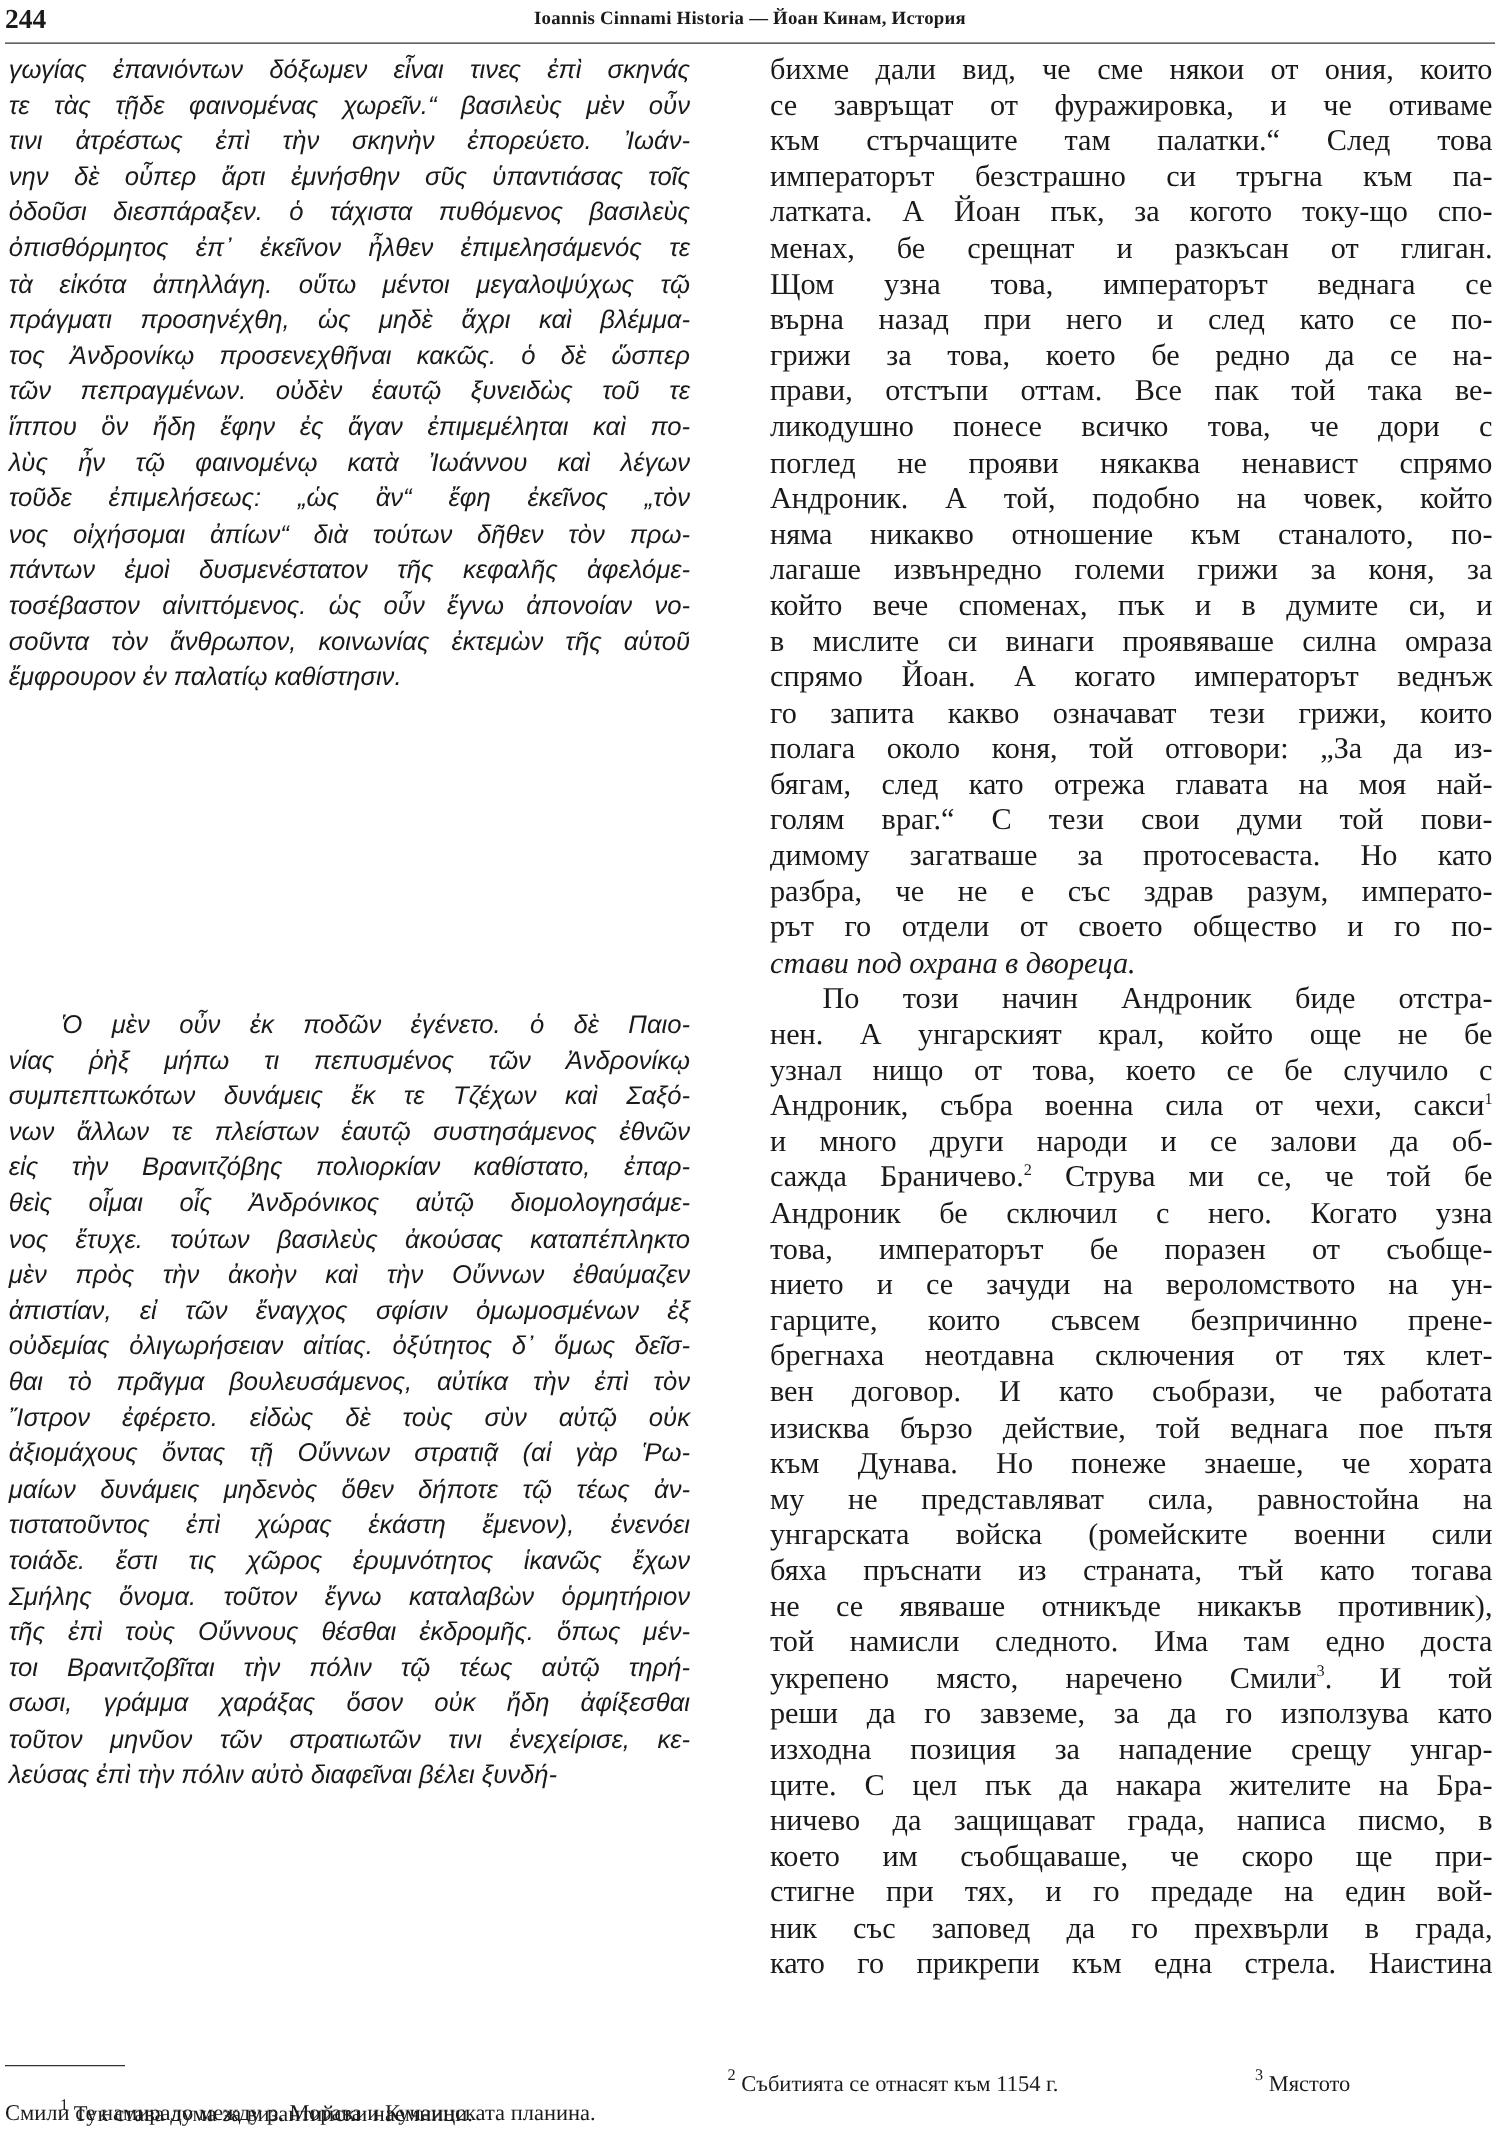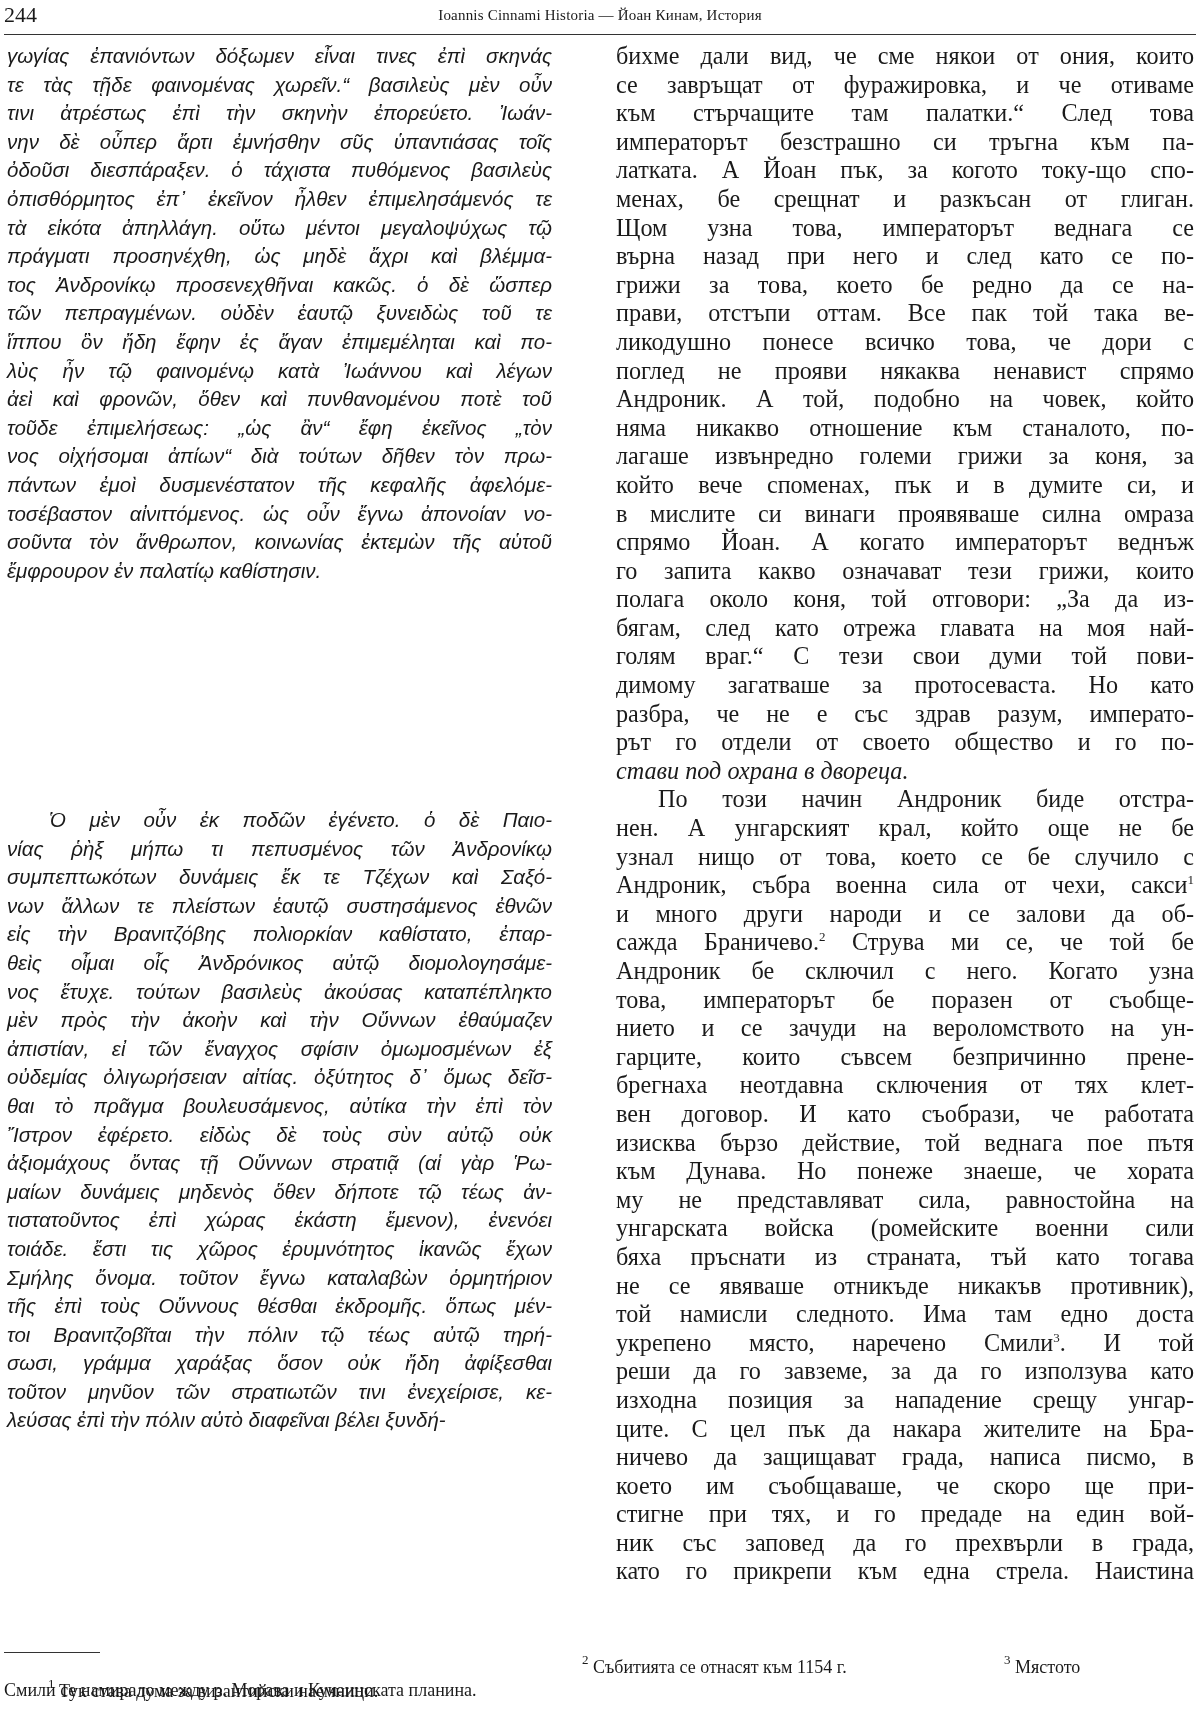--- a/index.html
+++ b/index.html
@@ -1,17 +1,17 @@
 <!DOCTYPE html>
 <html><head>
 <meta charset="utf-8">
 <style>
   html, body { margin: 0; padding: 0; background: #ffffff; }
   body { width: 1200px; height: 1712px; position: relative; overflow: hidden; color: #1a1a1a; font-family: "DejaVu Serif", "Liberation Serif", serif; }
-  .header { position: absolute; left: 0; top: 0; width: 1200px; height: 32px; }
+  .header { position: absolute; left: 0; top: 0; width: 1200px; height: 32px; font-weight: bold; }
   .page-num { position: absolute; left: 4px; top: 2px; font-size: 22px; font-family: "Liberation Serif", serif; }
   .running-title { position: absolute; left: 0; width: 1200px; top: 7px; text-align: center; font-size: 15px; font-family: "Liberation Serif", serif; letter-spacing: 0.2px; }
   .header-rule { position: absolute; left: 4px; top: 34px; width: 1192px; height: 0; border-top: 1.5px solid #333; }
   .col-greek { position: absolute; left: 7px; width: 545px; }
   .col-greek .line { font-family: Liberation Sans, sans-serif; font-style: italic; font-size: 20.5px; height: 28.6px; line-height: 28.6px; white-space: nowrap; text-align: justify; text-align-last: justify; }
   .col-greek .line.last { text-align-last: left; }
   .col-greek .line.indent { padding-left: 42px; }
   .greek-block-1 { top: 42px; }
   .greek-block-2 { top: 806px; }
   .col-bg { position: absolute; left: 616px; width: 578px; top: 42px; }
@@ -42,21 +42,20 @@
     <div class="line">τινι ἀτρέστως ἐπὶ τὴν σκηνὴν ἐπορεύετο. Ἰωάν-</div>
     <div class="line">νην δὲ οὗπερ ἄρτι ἐμνήσθην σῦς ὑπαντιάσας τοῖς</div>
     <div class="line">ὀδοῦσι διεσπάραξεν. ὁ τάχιστα πυθόμενος βασιλεὺς</div>
     <div class="line">ὀπισθόρμητος ἐπ᾽ ἐκεῖνον ἦλθεν ἐπιμελησάμενός τε</div>
     <div class="line">τὰ εἰκότα ἀπηλλάγη. οὕτω μέντοι μεγαλοψύχως τῷ</div>
     <div class="line">πράγματι προσηνέχθη, ὡς μηδὲ ἄχρι καὶ βλέμμα-</div>
     <div class="line">τος Ἀνδρονίκῳ προσενεχθῆναι κακῶς. ὁ δὲ ὥσπερ</div>
     <div class="line">τῶν πεπραγμένων. οὐδὲν ἑαυτῷ ξυνειδὼς τοῦ τε</div>
     <div class="line">ἵππου ὃν ἤδη ἔφην ἐς ἄγαν ἐπιμεμέληται καὶ πο-</div>
     <div class="line">λὺς ἦν τῷ φαινομένῳ κατὰ Ἰωάννου καὶ λέγων</div>
-    <div class="line">ἀεὶ καὶ φρονῶν, ὅθεν καὶ πυνθανομένου ποτὲ τοῦ</div>
     <div class="line">τοῦδε ἐπιμελήσεως: „ὡς ἂν“ ἔφη ἐκεῖνος „τὸν</div>
     <div class="line">νος οἰχήσομαι ἀπίων“ διὰ τούτων δῆθεν τὸν πρω-</div>
     <div class="line">πάντων ἐμοὶ δυσμενέστατον τῆς κεφαλῆς ἀφελόμε-</div>
     <div class="line">τοσέβαστον αἰνιττόμενος. ὡς οὖν ἔγνω ἀπονοίαν νο-</div>
     <div class="line">σοῦντα τὸν ἄνθρωπον, κοινωνίας ἐκτεμὼν τῆς αὑτοῦ</div>
     <div class="line last">ἔμφρουρον ἐν παλατίῳ καθίστησιν.</div>
   </div>
 <div class="col-greek greek-block-2" id="greek2">
     <div class="line indent">Ὁ μὲν οὖν ἐκ ποδῶν ἐγένετο. ὁ δὲ Παιο-</div>
     <div class="line">νίας ῥὴξ μήπω τι πεπυσμένος τῶν Ἀνδρονίκῳ</div>

